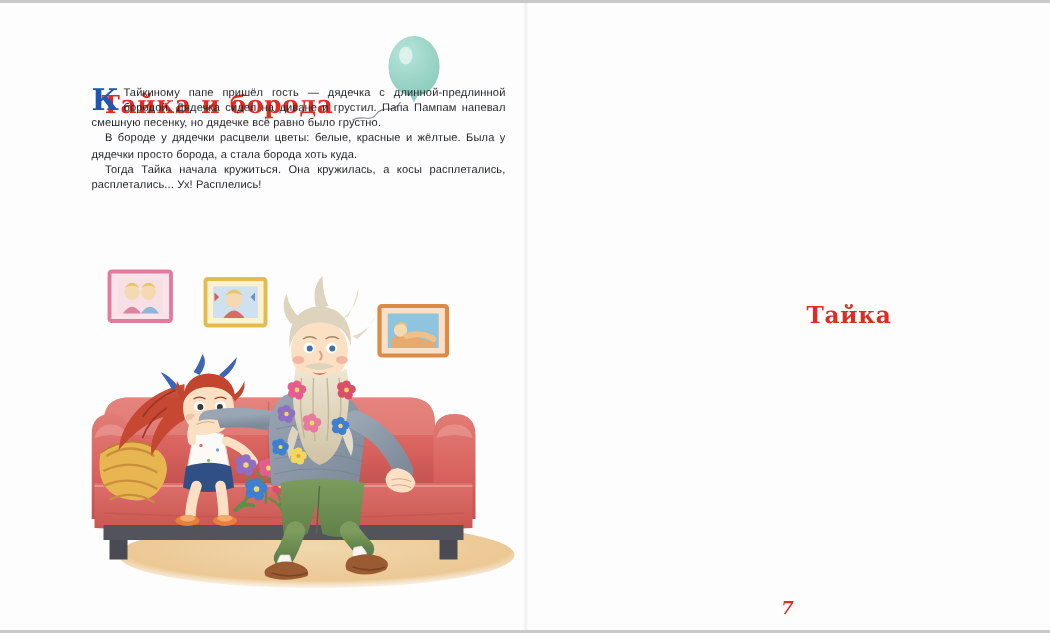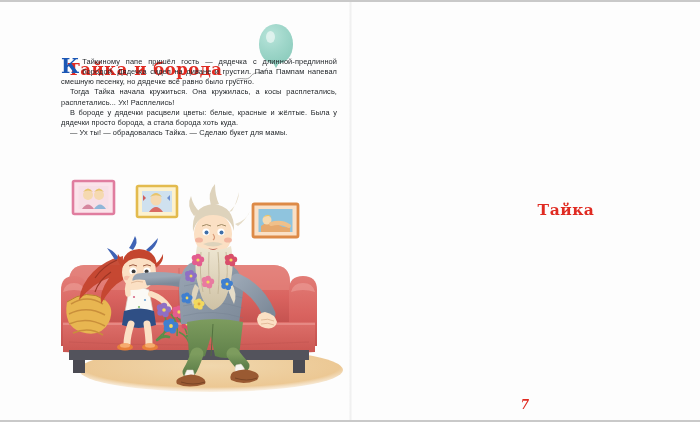--- a/index.html
+++ b/index.html
@@ -132,23 +132,22 @@
       <div class="bulb">
         <div class="shine"></div>
       </div>
       <svg class="string" style="left:-26px;top:40px;" width="44" height="22">
         <path d="M 34 4 C 30 12, 22 6, 18 12 C 14 18, 8 12, 2 16" stroke="#8c8c8c" stroke-width="0.8" fill="none"></path>
       </svg>
     </div>
 
     <div class="col col-left">
       <p class="noind"><span class="dropcap">К</span><span>Тайкиному папе пришёл гость — дядечка с длинной-предлинной бородой. Дядечка сидел на диване и грустил. Папа Пампам напевал смешную песенку, но дядечке всё равно было грустно.</span></p>
+      <p class="ind">В бороде у дядечки расцвели цветы: белые, красные и жёлтые. Была у дядечки просто борода, а стала борода хоть куда.</p>
       <p class="ind">Тогда Тайка начала кружиться. Она кружилась, а косы расплетались, расплетались... Ух! Расплелись!</p>
-      <p class="ind">В бороде у дядечки расцвели цветы: белые, красные и жёлтые. Была у дядечки просто борода, а стала борода хоть куда.</p>
-      <p class="ind">— Ух ты! — обрадовалась Тайка. — Сделаю букет для мамы.</p>
     </div>
 
     <div class="illus">
       <svg viewBox="0 0 290 238" xmlns="http://www.w3.org/2000/svg">
         <defs>
           <radialGradient id="floorG" cx="50%" cy="40%" r="70%">
             <stop offset="0%" stop-color="#f0d7ad"></stop>
             <stop offset="70%" stop-color="#ecc894"></stop>
             <stop offset="100%" stop-color="#ffffff" stop-opacity="0"></stop>
           </radialGradient>

